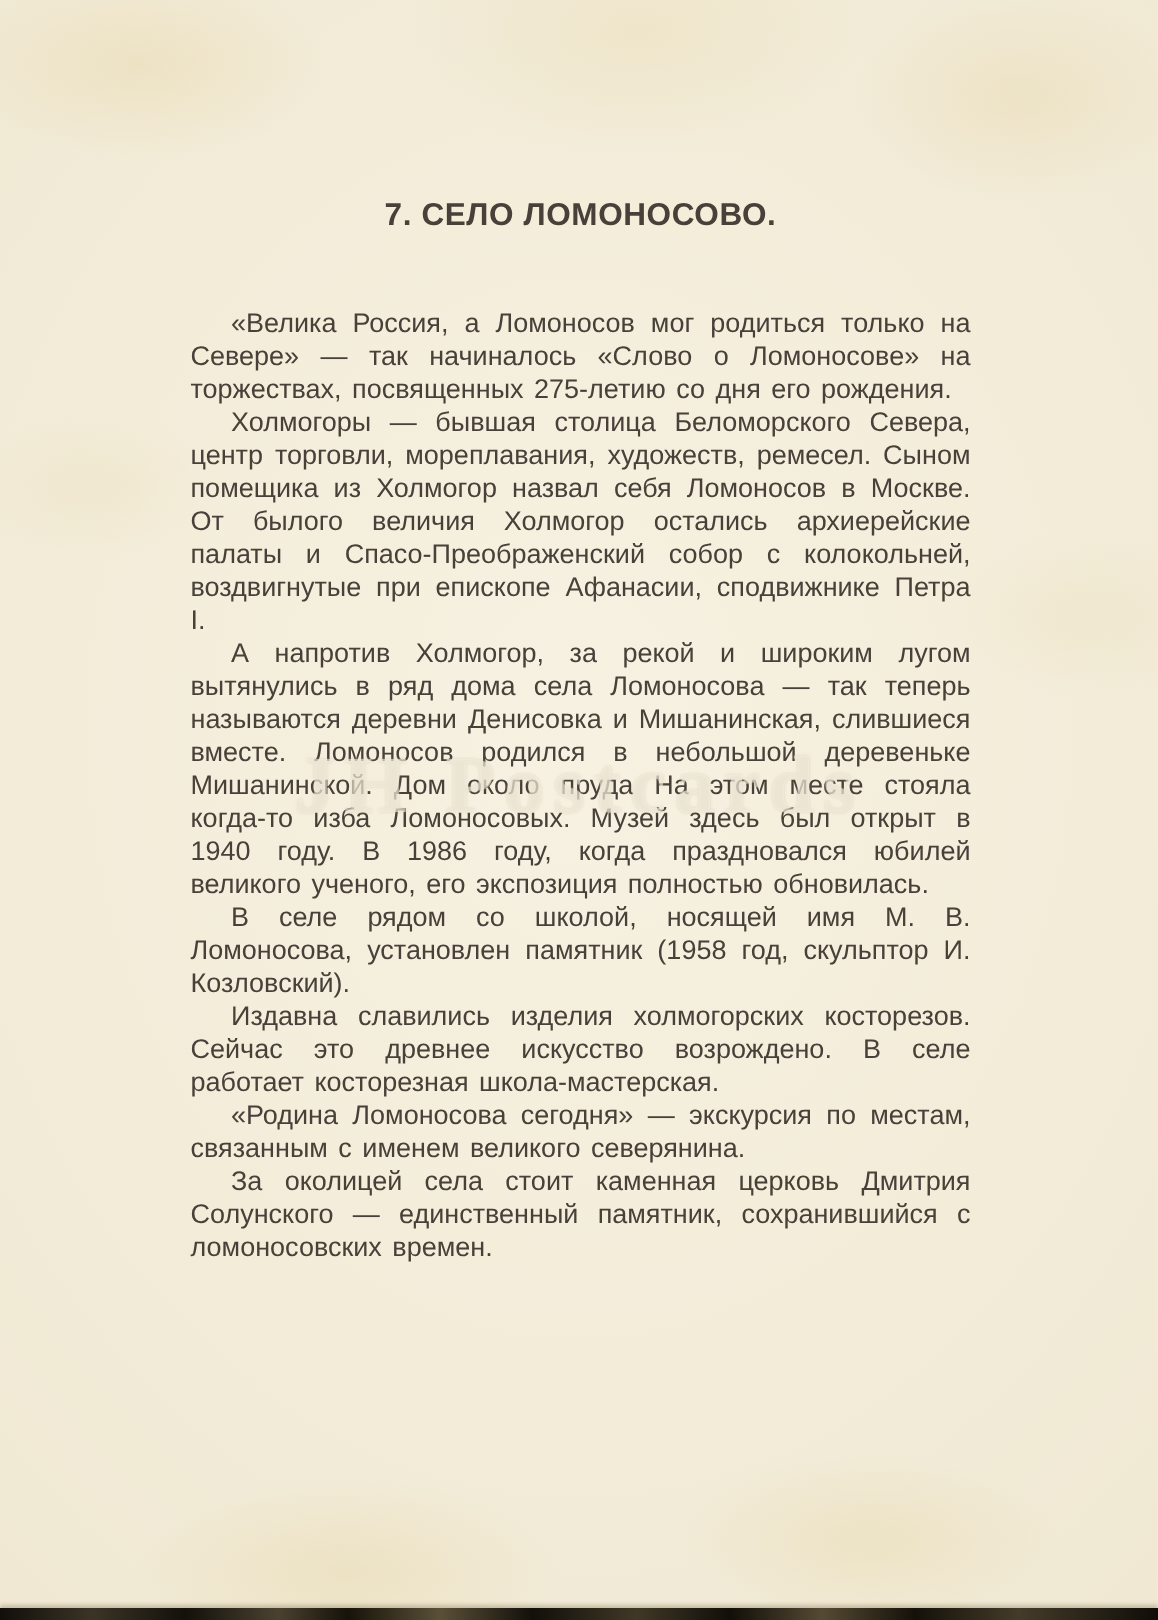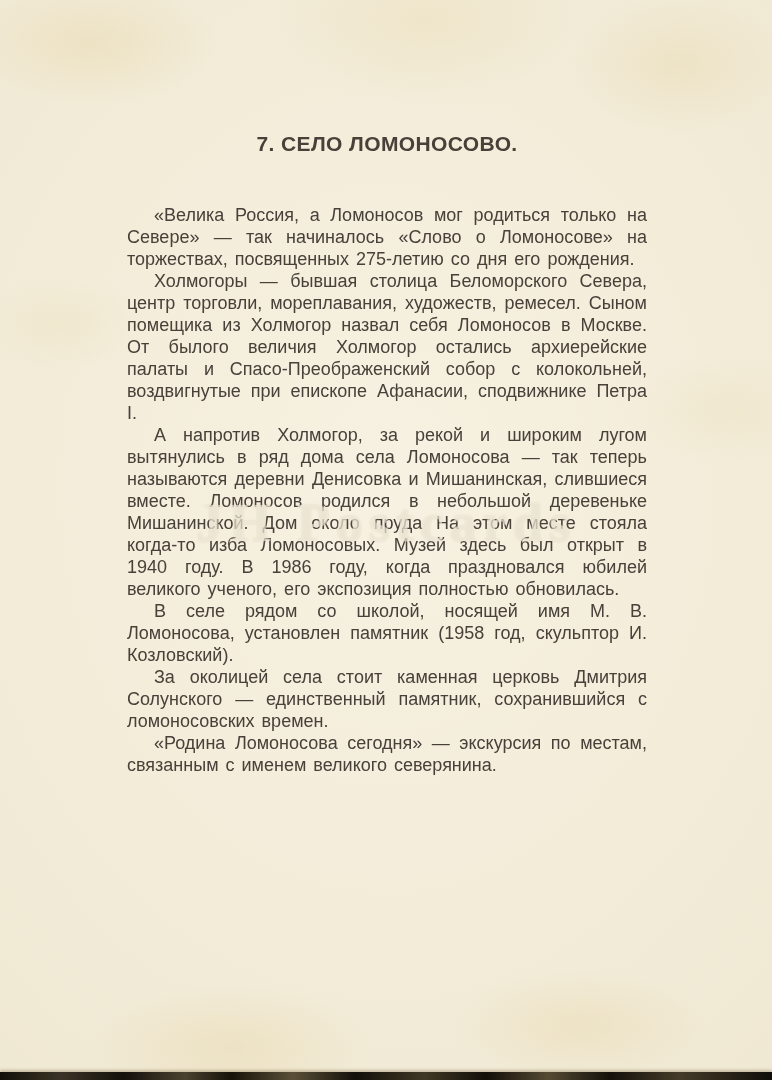--- a/index.html
+++ b/index.html
@@ -94,20 +94,21 @@
   <div class="text-column">
     <h1 class="title">
       <span>7. СЕЛО ЛОМОНОСОВО.</span><br>
     </h1>
 
     <div class="paragraphs" id="paragraphs">
         <p class="para">«Велика Россия, а Ломоносов мог родиться только на Севере» — так начиналось «Слово о Ломоносове» на торжествах, посвященных 275-летию со дня его рождения.</p>
         <p class="para">Холмогоры — бывшая столица Беломорского Севера, центр торговли, мореплавания, художеств, ремесел. Сыном помещика из Холмогор назвал себя Ломоносов в Москве. От былого величия Холмогор остались архиерейские палаты и Спасо-Преображенский собор с колокольней, воздвигнутые при епископе Афанасии, сподвижнике Петра I.</p>
         <p class="para">А напротив Холмогор, за рекой и широким лугом вытянулись в ряд дома села Ломоносова — так теперь называются деревни Денисовка и Мишанинская, слившиеся вместе. Ломоносов родился в небольшой деревеньке Мишанинской. Дом около пруда На этом месте стояла когда-то изба Ломоносовых. Музей здесь был открыт в 1940 году. В 1986 году, когда праздновался юбилей великого ученого, его экспозиция полностью обновилась.</p>
         <p class="para">В селе рядом со школой, носящей имя М. В. Ломоносова, установлен памятник (1958 год, скульптор И. Козловский).</p>
+        <p class="para">Издавна славились изделия холмогорских косторезов. Сейчас это древнее искусство возрождено. В селе работает косторезная школа-мастерская.</p>
+        <p class="para">«Родина Ломоносова сегодня» — экскурсия по местам, связанным с именем великого северянина.</p>
         <p class="para">За околицей села стоит каменная церковь Дмитрия Солунского — единственный памятник, сохранившийся с ломоносовских времен.</p>
-        <p class="para">«Родина Ломоносова сегодня» — экскурсия по местам, связанным с именем великого северянина.</p>
       </div>
   </div>
 
   <div class="card-bottom-edge"></div>
 
 </div>
 
 </body></html>

